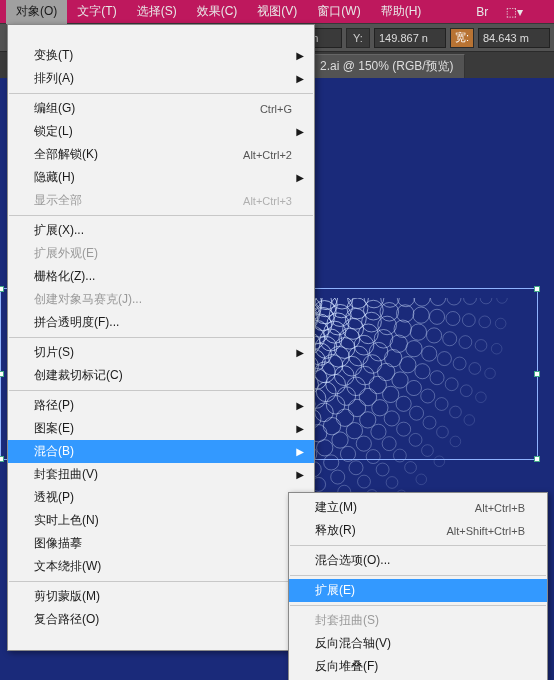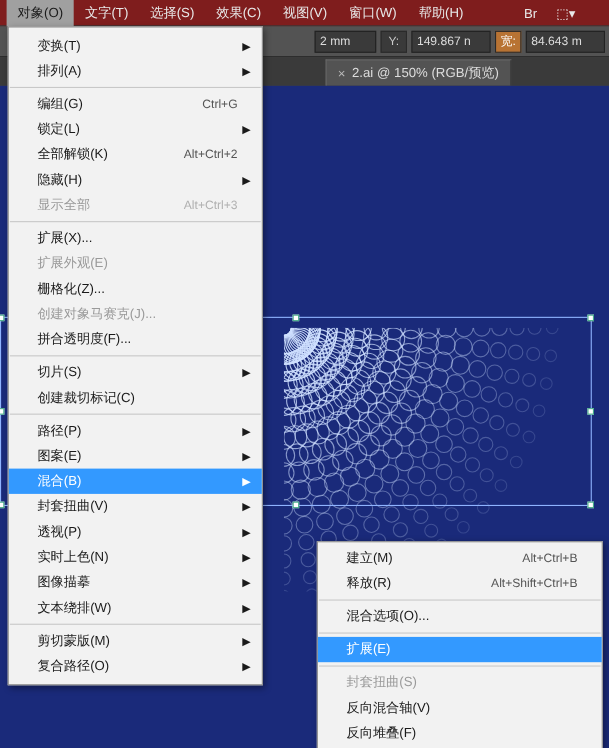--- a/index.html
+++ b/index.html
@@ -1,38 +1,38 @@
 <!DOCTYPE html>
 <html><head>
 <meta charset="utf-8">
 <style>
 *{margin:0;padding:0;box-sizing:border-box;font-family:"Microsoft YaHei",SimSun,sans-serif;font-size:12px;user-select:none}
 body{width:554px;height:680px;background:#4b4b4b;overflow:hidden;position:relative}
-.menubar{height:24px;background:#7f1d1d;display:flex;align-items:center;padding:0 6px;border-bottom:1px solid #383838}
+.menubar{height:24px;background:#be185d;display:flex;align-items:center;padding:0 6px;border-bottom:1px solid #383838}
 .menubar-item{padding:4px 10px;color:#e8e8e8;cursor:default}
 .menubar-item.open{background:#a0a0a0;color:#1a1a1a}
 .menubar-spacer{width:35px}
 .menubar-icon{width:28px;height:18px;margin:0 2px;display:flex;align-items:center;justify-content:center;color:#e8e8e8}
 .control-bar{height:28px;background:#535353;border-bottom:1px solid #2a2a2a;display:flex;align-items:center;justify-content:flex-end;padding-right:4px;gap:4px}
 .field-label{width:24px;height:20px;background:#3a3a3a;color:#ccc;display:flex;align-items:center;justify-content:center;font-size:11px;border:1px solid #2a2a2a}
 .field-label.accent{background:#b87333;color:#fff}
 .num-field{width:72px;height:20px;background:#3a3a3a;color:#ddd;border:1px solid #222;padding:0 4px;display:flex;align-items:center;font-size:11px}
 .small-field{width:56px}
 .tab-bar{height:26px;background:#3a3a3a;display:flex;align-items:flex-end;padding-left:296px}
 .doc-tab{height:24px;background:#535353;color:#ddd;padding:4px 10px;border-top:1px solid #666;border-left:1px solid #666;border-right:1px solid #333;display:flex;align-items:center;gap:6px;font-size:11px}
 .doc-tab .x{color:#bbb}
 .canvas{position:absolute;top:78px;left:0;right:0;bottom:0;background:#1a2a7a}
 .selection{position:absolute;top:210px;left:0;right:16px;bottom:220px;border:1px solid #8fb3ff}
 .handle{position:absolute;width:6px;height:6px;background:#fff;border:1px solid #4a8}
 .tl{top:-3px;left:-3px}.tr{top:-3px;right:-3px}.bl{bottom:-3px;left:-3px}.br{bottom:-3px;right:-3px}
 .ml{top:50%;left:-3px;margin-top:-3px}.mr{top:50%;right:-3px;margin-top:-3px}
 .mt{left:50%;top:-3px;margin-left:-3px}.mb{left:50%;bottom:-3px;margin-left:-3px}
 .pattern{position:absolute;top:220px;right:36px;width:260px;height:240px;overflow:hidden}
 .pattern svg{position:absolute;top:0;right:0}
-.menu{position:absolute;top:24px;left:7px;width:232px;background:#f2f2f2;border:1px solid #8a8a8a;box-shadow:2px 2px 6px rgba(0,0,0,.4);padding:5px 0}
+.menu{position:absolute;top:24px;left:7px;width:308px;background:#f2f2f2;border:1px solid #8a8a8a;box-shadow:2px 2px 6px rgba(0,0,0,.4);padding:19px 0}
 .menu-item{height:23px;display:flex;align-items:center;padding:0 22px 0 26px;color:#1a1a1a;position:relative}
 .menu-item.disabled{color:#9a9a9a}
 .menu-item.hl{background:#3399ff;color:#fff}
 .menu-item .arrow{position:absolute;right:10px;font-size:10px}
 .menu-item .shortcut{margin-left:auto;color:#555;font-size:11px}
 .menu-item.disabled .shortcut{color:#b0b0b0}
 .menu-sep{height:1px;background:#c8c8c8;margin:3px 1px}
 .submenu{position:absolute;top:492px;left:288px;width:260px;background:#f2f2f2;border:1px solid #8a8a8a;box-shadow:2px 2px 6px rgba(0,0,0,.4);padding:3px 0}
 </style>
 </head>

